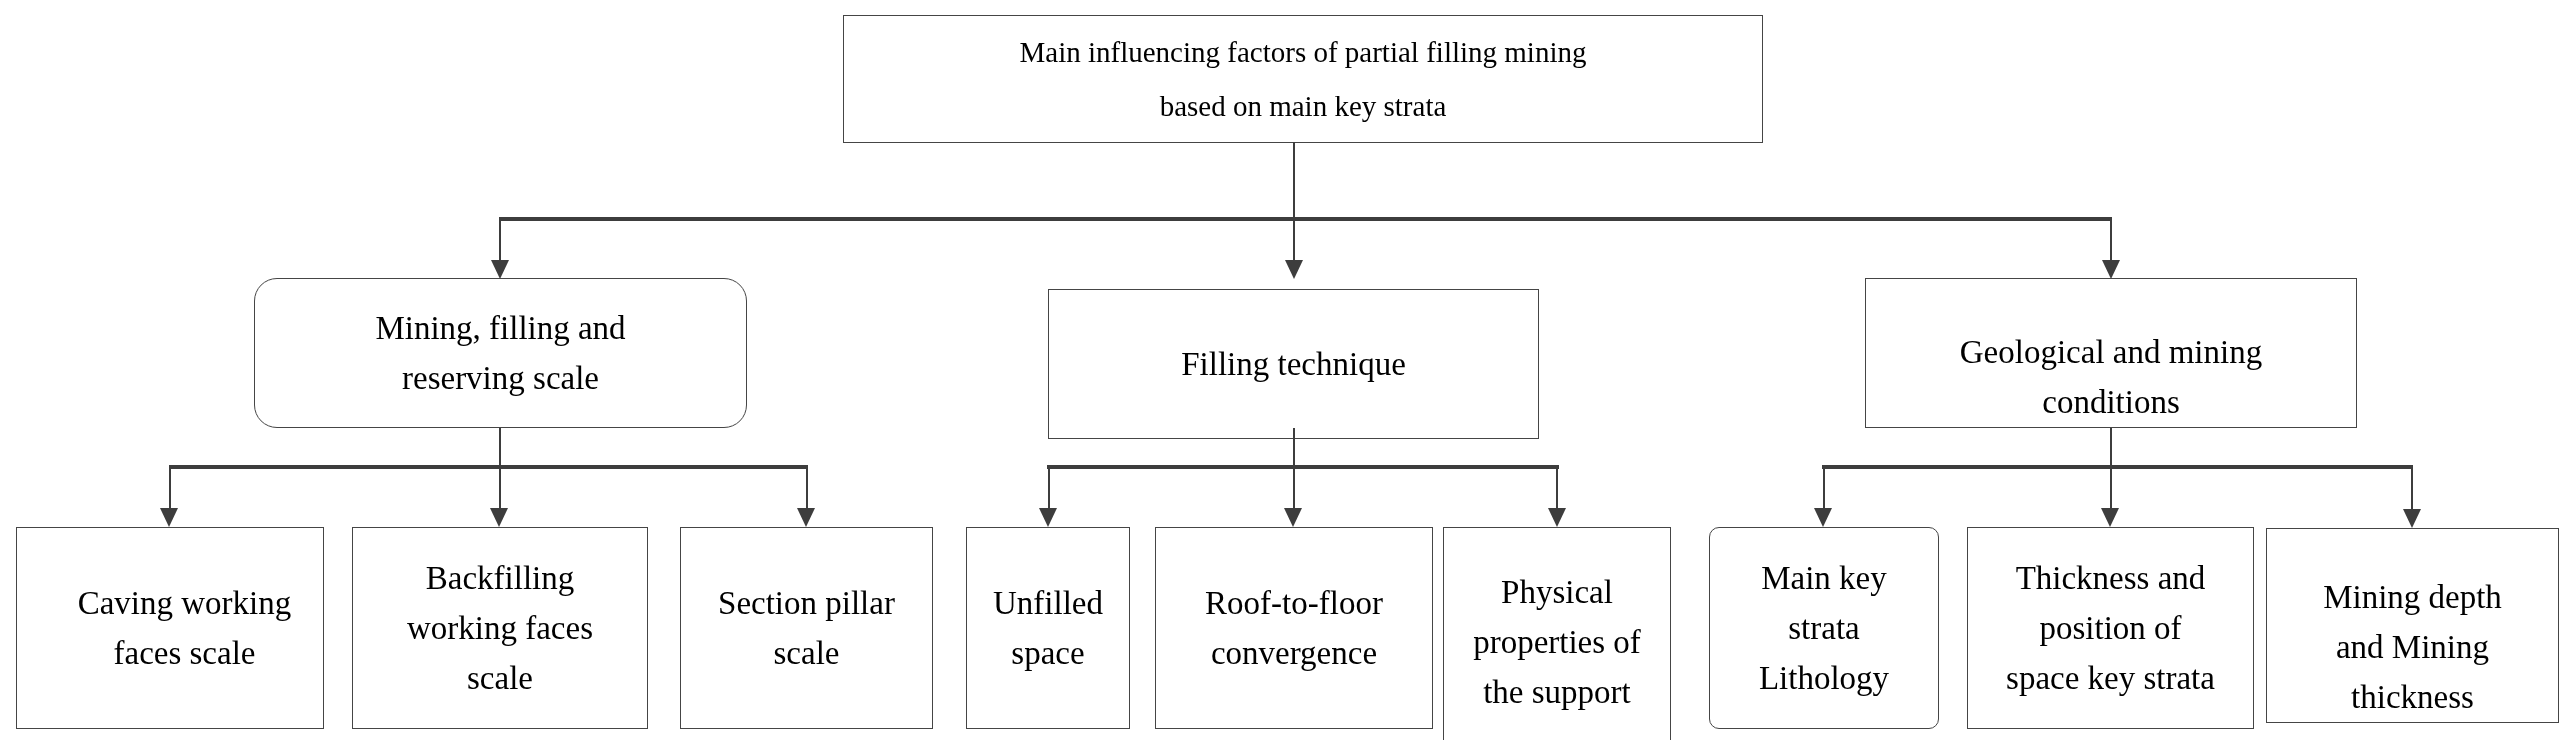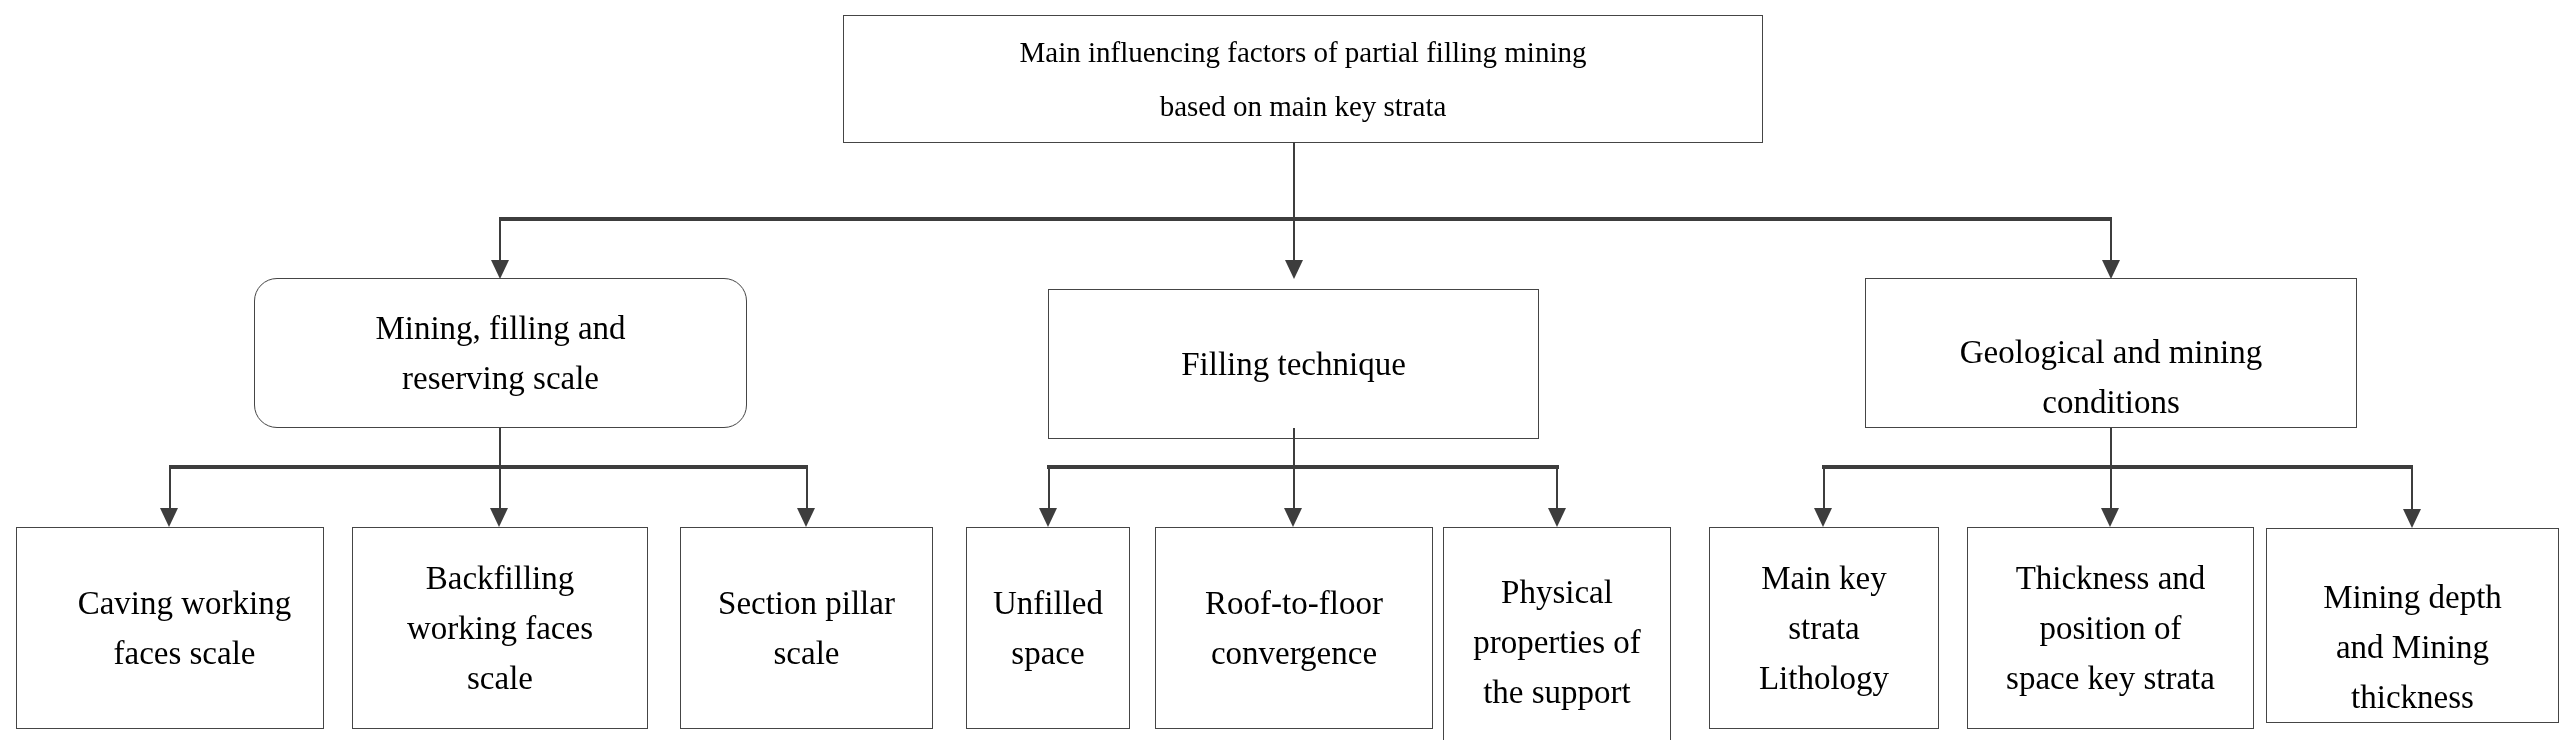--- a/index.html
+++ b/index.html
@@ -141,21 +141,21 @@
   <div class="node" style="left:1155px; top:527px; width:278px; height:202px;">
     <span class="label">Roof-to-floor
 convergence</span>
   </div>
   <div class="node" style="left:1443px; top:527px; width:228px; height:230px;">
     <span class="label">Physical
 properties of
 the support</span>
   </div>
 
-  <div class="node" style="left:1709px; top:527px; width:230px; height:202px;">
+  <div class="node" style="left:1709px; top:527px; width:230px; height:202px;border-radius:10px;">
     <span class="label">Main key
 strata
 Lithology</span>
   </div>
   <div class="node" style="left:1967px; top:527px; width:287px; height:202px;">
     <span class="label">Thickness and
 position of
 space key strata</span>
   </div>
   <div class="node" style="left:2266px; top:528px; width:293px; height:195px;align-items:flex-end;">

